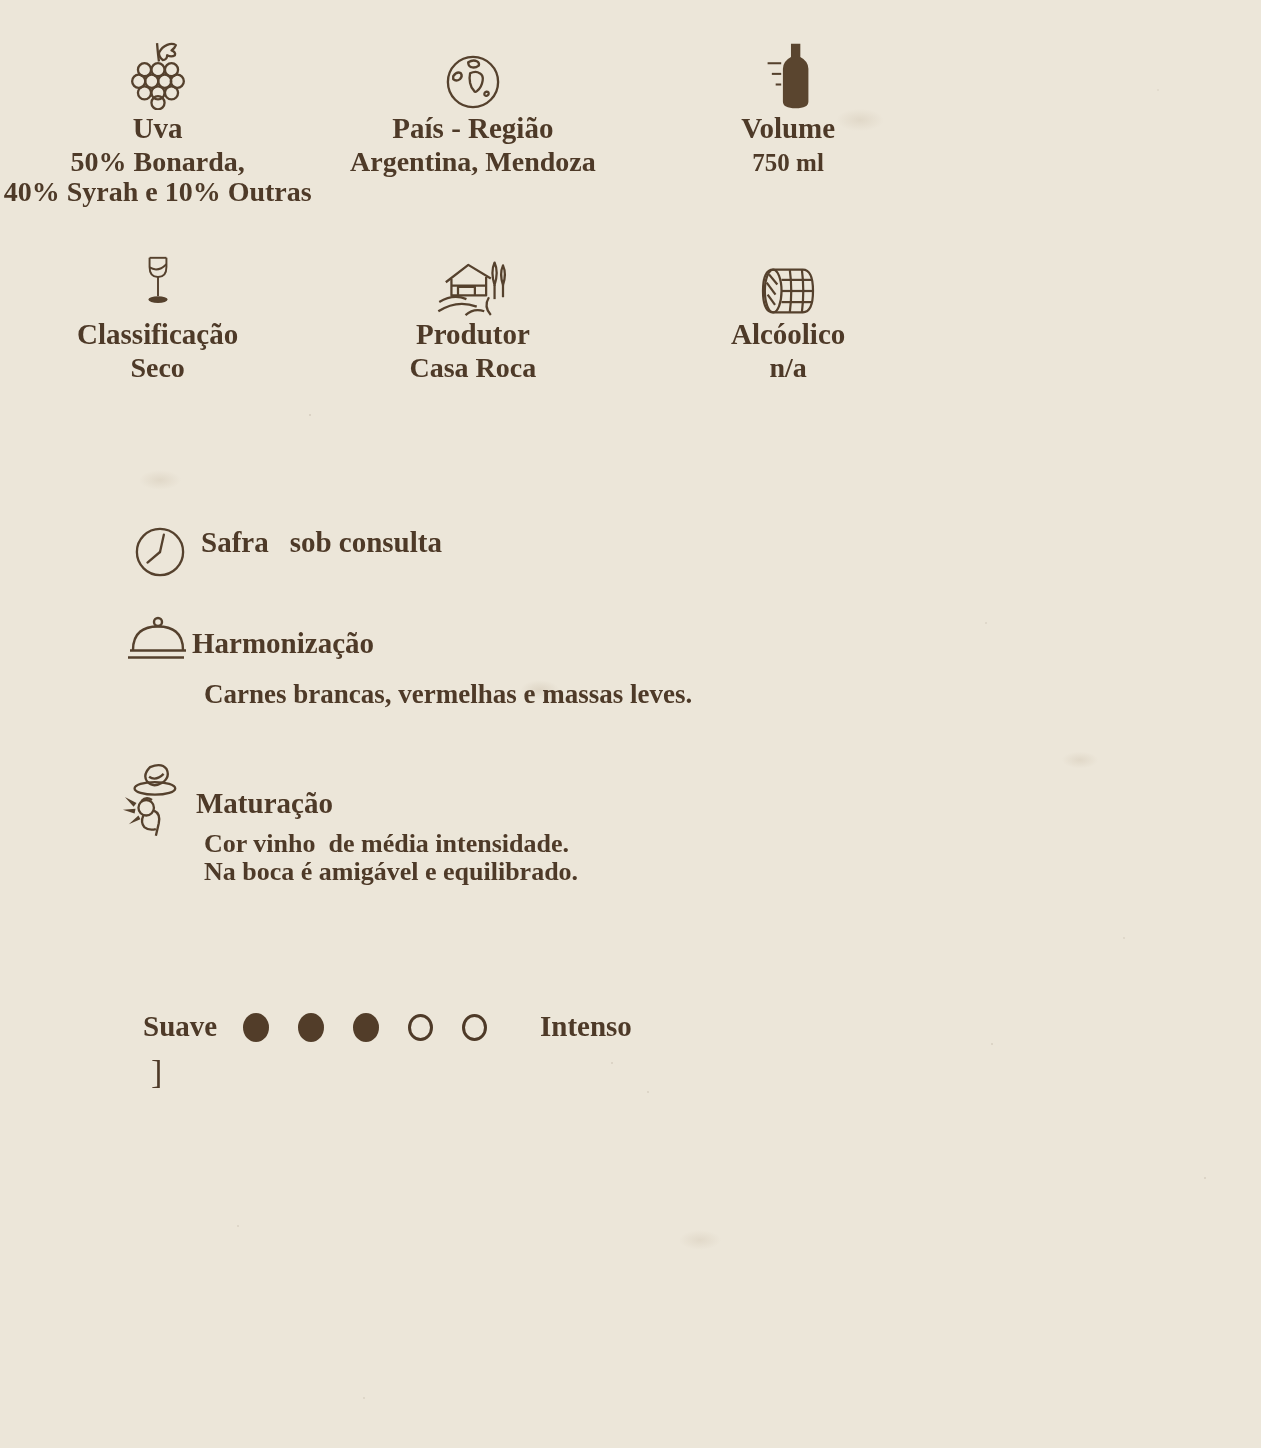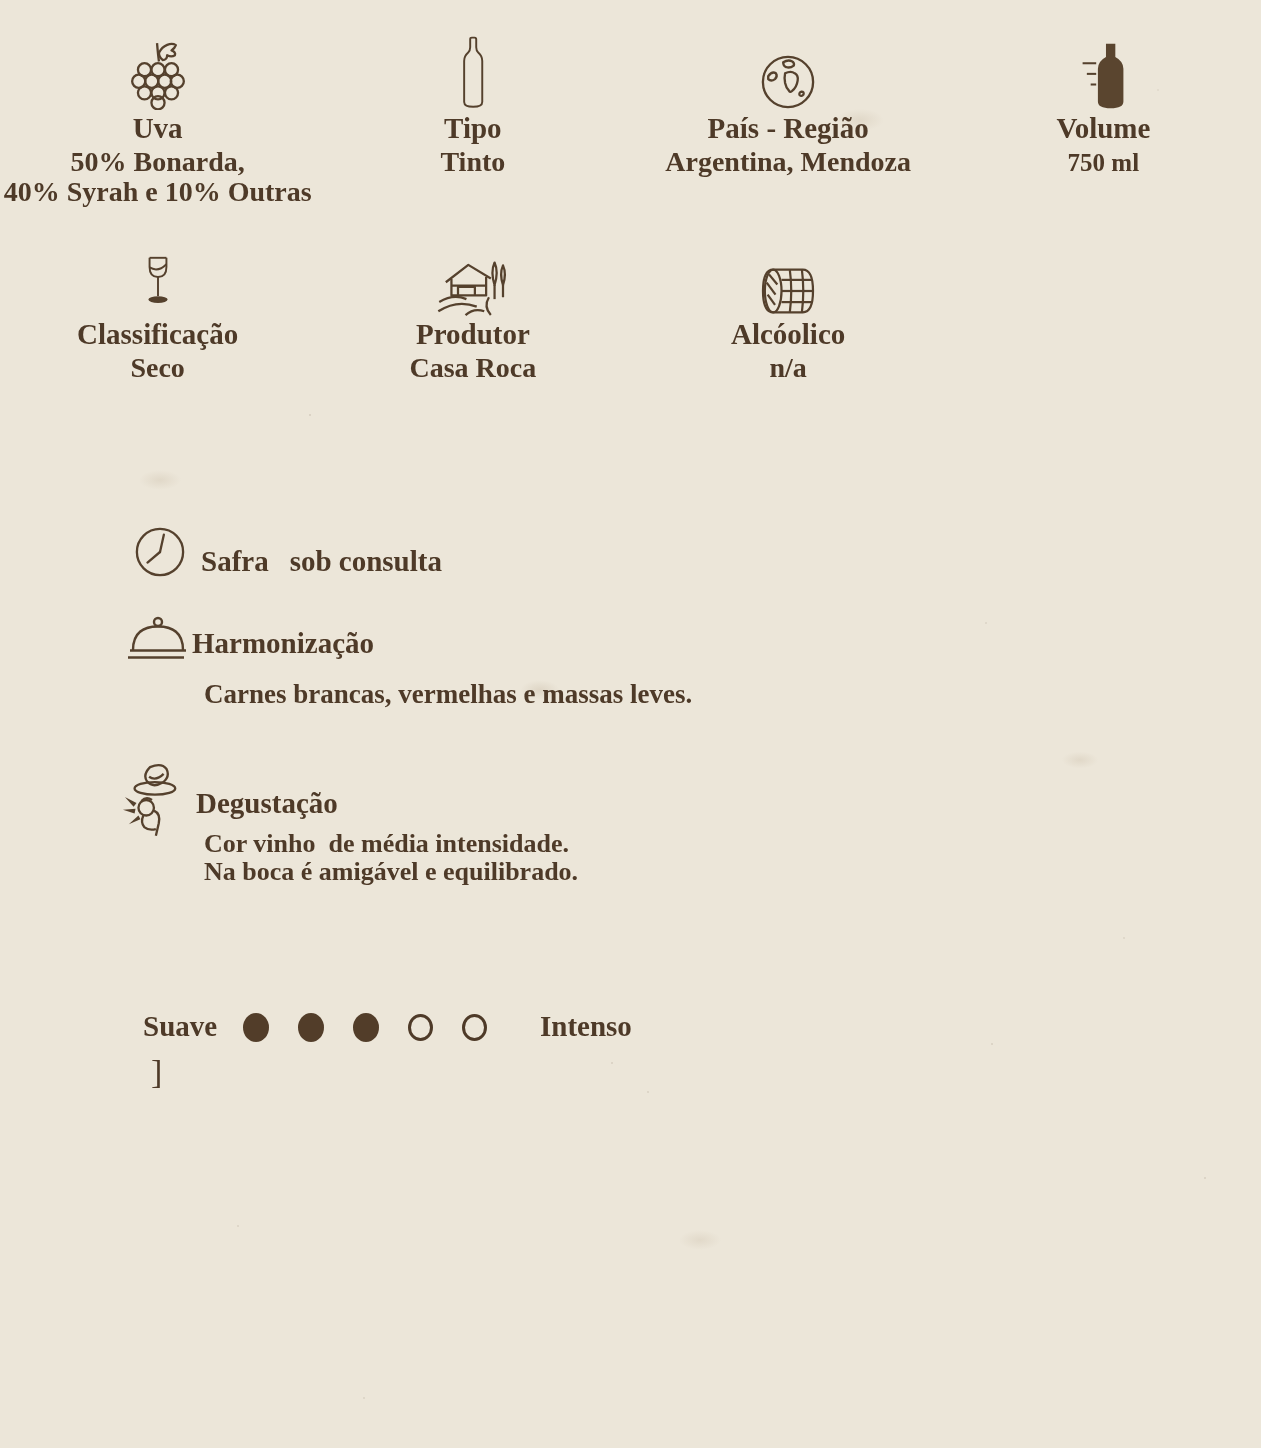--- a/index.html
+++ b/index.html
@@ -50,23 +50,23 @@
   .attr-cell{display:flex;flex-direction:column;align-items:center;text-align:center;}
   .icon-box{display:flex;align-items:flex-end;justify-content:center;}
   .row1 .icon-box{height:76px;}
   .row2 .icon-box{height:64px;}
   .attr-label{font-weight:bold;font-size:29px;line-height:32px;margin-top:2px;}
   .attr-value{font-weight:bold;font-size:28px;line-height:30px;margin-top:3px;white-space:pre-line;}
   .row2 .attr-value{}
   .attr-value.small{font-size:25px;line-height:30px;margin-top:4px;}
 
   
-  .safra{position:absolute;left:134px;top:526px;display:flex;align-items:flex-end;}
+  .safra{position:absolute;left:134px;top:526px;display:flex;align-items:flex-start;}
   .safra-label{font-weight:bold;font-size:29px;margin-left:15px;}
-  .safra-value{font-weight:bold;font-size:29px;margin-left:21px;margin-top:12px;}
+  .safra-value{font-weight:bold;font-size:29px;margin-left:21px;}
 
   .harm-icon{position:absolute;left:126px;top:616px;}
   .harm-label{position:absolute;left:192px;top:627px;font-weight:bold;font-size:29px;line-height:32px;}
   .harm-value{position:absolute;left:204px;top:663px;font-weight:bold;font-size:27px;line-height:30px;white-space:pre-wrap;margin-top:16px;}
 
   .degust-icon{position:absolute;left:122px;top:761px;}
   .degust-label{position:absolute;left:196px;top:787px;font-weight:bold;font-size:29px;line-height:32px;}
   .degust-body{position:absolute;left:204px;top:830px;font-weight:bold;font-size:26px;line-height:27.5px;}
   .tasting-line{white-space:pre-wrap;}
 
@@ -103,29 +103,20 @@
               <circle cx="42" cy="54.5" r="6.8"></circle>
             <circle cx="28" cy="64.8" r="6.8"></circle>
           </g>
         </svg>
       </div>
       <div class="attr-label">Uva</div>
       <div class="attr-value">50% Bonarda,
 40% Syrah e 10% Outras</div>
     </div>
 
-    <div class="attr-cell">
-      <div class="icon-box">
-        <svg width="34" height="74" viewBox="0 0 34 92">
-          <path class="stroke" stroke-width="2.8" d="M13.5 14 V4 Q13.5 2 15.5 2 H19 Q21 2 21 4 V14 Q21 18 23.5 20.5 Q28.5 25 28.5 31 V82 Q28.5 88 17.2 88 Q6 88 6 82 V31 Q6 25 11 20.5 Q13.5 18 13.5 14 Z"></path>
-        </svg>
-      </div>
-      <div class="attr-label">Tipo</div>
-      <div class="attr-value">Tinto</div>
-    </div>
 
     <div class="attr-cell">
       <div class="icon-box">
         <svg width="56" height="56" viewBox="0 0 58 58">
           <circle class="stroke" stroke-width="2.4" cx="29" cy="29" r="26"></circle>
           <g class="stroke" stroke-width="2">
             <path d="M24 8.5 Q29 5.5 33 7.5 Q36 9 35 12 Q31 15 27 13.5 Q24 12.5 24 8.5 Z"></path>
             <path d="M26 20 Q32 17 36 20 Q40 22.5 39 27.5 Q38 34.5 33 38.5 Q31 40 30 38 Q27 35 26 30 Q25 24 26 20 Z"></path>
             <path d="M8.5 23 Q12.5 17.5 16.5 20 Q18.5 23 15.5 26 Q11.5 29 8.5 26 Z"></path>
             <path d="M43 39 Q46 39 45 42 Q43 44.5 41 42.5 Q40 40 43 39 Z"></path>
@@ -246,21 +237,21 @@
       <ellipse class="stroke" stroke-width="2.2" cx="34" cy="27" rx="21" ry="6.5"></ellipse>
       <circle class="stroke" stroke-width="2.4" cx="25" cy="47" r="8"></circle>
       <path class="stroke" stroke-width="2.4" d="M20 40 Q25 35 31 39"></path>
       <path class="fill" d="M15 42 L3 36 L12 46 Z"></path>
       <path class="fill" d="M14 48 L1 49 L13 53 Z"></path>
       <path class="fill" d="M17 55 L7 64 L19 59 Z"></path>
       <path class="stroke" stroke-width="2.4" d="M33 50 Q40 53 38 63 L35 76"></path>
       <path class="stroke" stroke-width="2.4" d="M22 55 Q19 62 23 67 Q28 71 35 69"></path>
     </svg>
   </div>
-  <div class="degust-label">Degustação</div>
+  <div class="degust-label">Maturação</div>
   <div class="degust-body">
     <div class="tasting-line">Cor vinho  de média intensidade.</div>
     <div class="tasting-line">Na boca é amigável e equilibrado.</div>
   </div>
 
   <div class="scale-left">Suave</div>
   <div class="dots">
       <span class="dot filled"></span>
       <span class="dot filled"></span>
       <span class="dot filled"></span>

